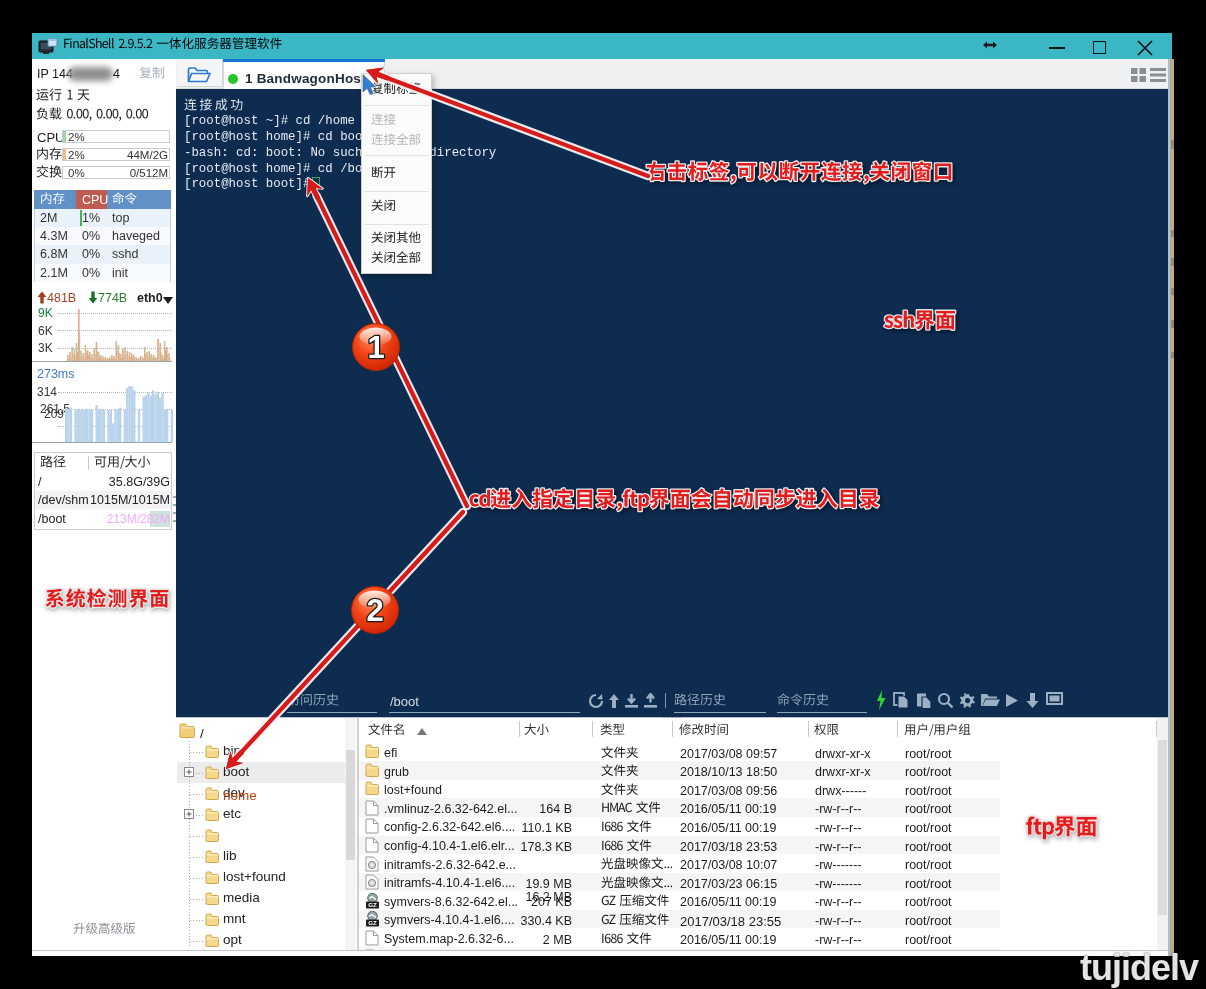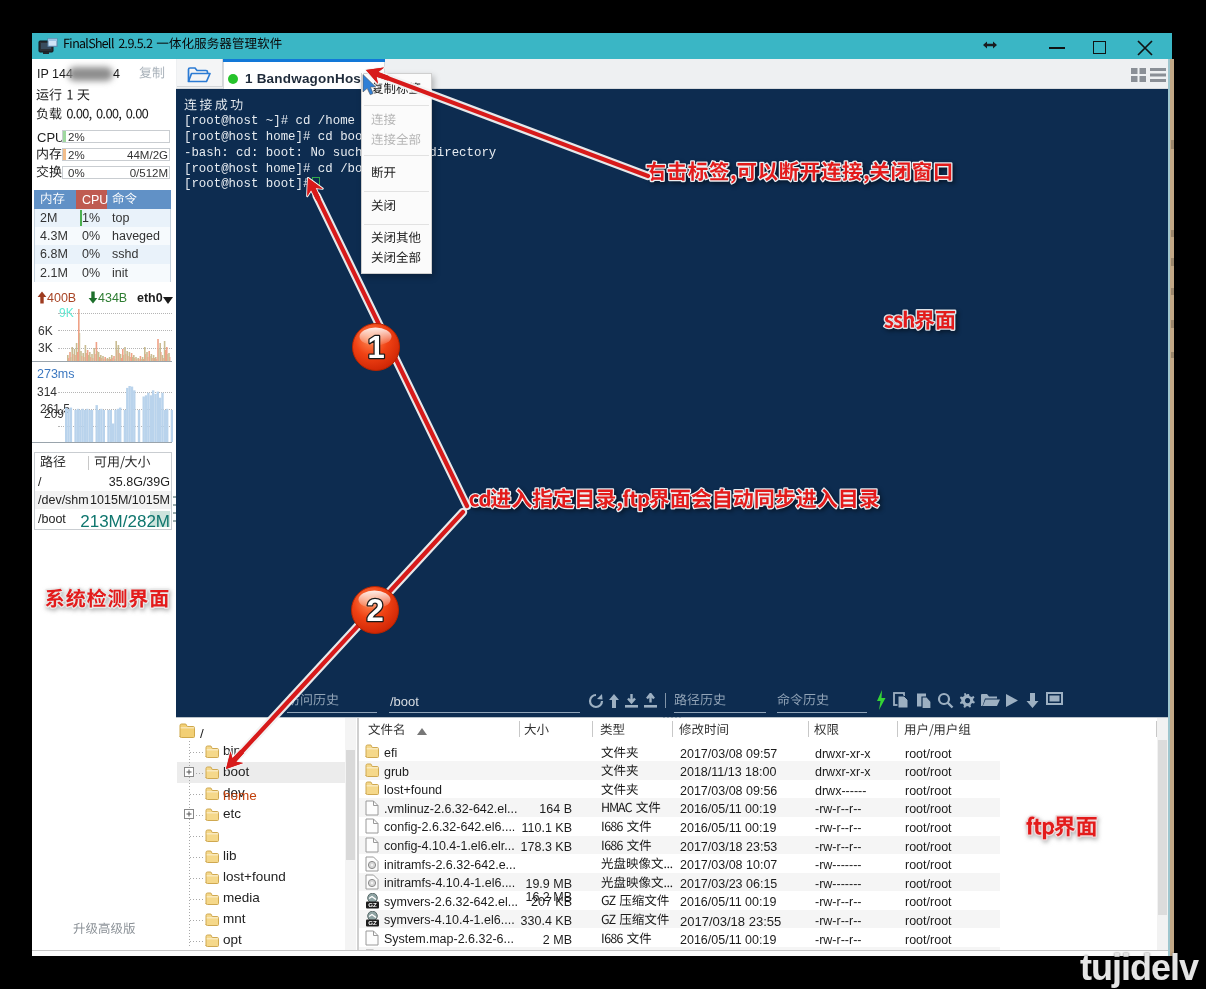--- a/index.html
+++ b/index.html
@@ -269,30 +269,30 @@
 <div style="position:absolute;left:82px;top:247.4px;font-family:'Liberation Sans', sans-serif;font-size:12.5px;color:#333;white-space:pre;line-height:1.2;">0%</div>
 <div style="position:absolute;left:112px;top:247.4px;font-family:'Liberation Sans', sans-serif;font-size:12.5px;color:#333;white-space:pre;line-height:1.2;">sshd</div>
 <div style="position:absolute;left:35px;top:263.6px;width:135px;height:18.2px;background:#f6fafd"></div>
 <div style="position:absolute;left:40px;top:265.6px;font-family:'Liberation Sans', sans-serif;font-size:12.5px;color:#333;white-space:pre;line-height:1.2;">2.1M</div>
 <div style="position:absolute;left:82px;top:265.6px;font-family:'Liberation Sans', sans-serif;font-size:12.5px;color:#333;white-space:pre;line-height:1.2;">0%</div>
 <div style="position:absolute;left:112px;top:265.6px;font-family:'Liberation Sans', sans-serif;font-size:12.5px;color:#333;white-space:pre;line-height:1.2;">init</div>
 <div style="position:absolute;left:80px;top:210px;width:1.6px;height:16px;background:#4caf50"></div>
 <svg style="position:absolute;left:37px;top:291px;" width="10" height="13">
     <path d="M5 0.5 L9.4 6 L6.7 6 L6.7 12.5 L3.3 12.5 L3.3 6 L0.6 6 Z" fill="#9e3b20"></path>
   </svg>
-<div style="position:absolute;left:47px;top:291px;font-family:'Liberation Sans', sans-serif;font-size:12.5px;color:#a84425;white-space:pre;line-height:1.2;">400B</div>
+<div style="position:absolute;left:47px;top:291px;font-family:'Liberation Sans', sans-serif;font-size:12.5px;color:#a84425;white-space:pre;line-height:1.2;">481B</div>
 <svg style="position:absolute;left:88px;top:291px;" width="10" height="13">
     <path d="M5 12.5 L9.4 7 L6.7 7 L6.7 0.5 L3.3 0.5 L3.3 7 L0.6 7 Z" fill="#1d6f2b"></path>
   </svg>
-<div style="position:absolute;left:98px;top:291px;font-family:'Liberation Sans', sans-serif;font-size:12.5px;color:#2e7d32;white-space:pre;line-height:1.2;">434B</div>
+<div style="position:absolute;left:98px;top:291px;font-family:'Liberation Sans', sans-serif;font-size:12.5px;color:#2e7d32;white-space:pre;line-height:1.2;">774B</div>
 <div style="position:absolute;left:137px;top:291px;font-family:'Liberation Sans', sans-serif;font-size:12.5px;color:#1f1f1f;white-space:pre;line-height:1.2;font-weight:bold">eth0</div>
 <svg style="position:absolute;left:162px;top:296px;" width="12" height="9">
     <path d="M1 1 L11 1 L6 8 Z" fill="#1a1a1a"></path>
   </svg>
-<div style="position:absolute;left:38px;top:306px;font-family:'Liberation Sans', sans-serif;font-size:12px;color:#5eead4;white-space:pre;line-height:1.2;margin-left:21px;">9K</div>
+<div style="position:absolute;left:38px;top:306px;font-family:'Liberation Sans', sans-serif;font-size:12px;color:#15803d;white-space:pre;line-height:1.2;">9K</div>
 <div style="position:absolute;left:38px;top:323.5px;font-family:'Liberation Sans', sans-serif;font-size:12px;color:#333;white-space:pre;line-height:1.2;">6K</div>
 <div style="position:absolute;left:38px;top:341px;font-family:'Liberation Sans', sans-serif;font-size:12px;color:#333;white-space:pre;line-height:1.2;">3K</div>
 <div style="position:absolute;left:58px;top:312.5px;width:114px;height:1px;border-top:1px dotted #b5b5b5"></div>
 <div style="position:absolute;left:58px;top:330px;width:114px;height:1px;border-top:1px dotted #b5b5b5"></div>
 <div style="position:absolute;left:58px;top:347.5px;width:114px;height:1px;border-top:1px dotted #b5b5b5"></div>
 <div style="position:absolute;left:32px;top:360.5px;width:140px;height:1px;background:#9aa4ac"></div>
 <svg style="position:absolute;left:67px;top:306.5px;" width="106" height="54">
     <rect x="0.0" y="48" width="1.6" height="6" fill="#c9bc92"></rect>
     <rect x="1.2" y="51" width="1.0" height="3" fill="#efa287"></rect>
     <rect x="2.2" y="45" width="1.6" height="9" fill="#efa287"></rect>
@@ -450,21 +450,21 @@
     <use href="#g43" transform="matrix(0.013,0,0,-0.013,32.48,12.4)"></use>
     <use href="#g44" transform="matrix(0.013,0,0,-0.013,45.48,12.4)"></use>
   </svg>
 <div style="position:absolute;left:38px;top:475px;font-family:'Liberation Sans', sans-serif;font-size:12.5px;color:#222;white-space:pre;line-height:1.2;">/</div>
 <div style="position:absolute;right:1036px;top:475px;font-family:'Liberation Sans', sans-serif;font-size:12.5px;color:#222;white-space:pre;">35.8G/39G</div>
 <div style="position:absolute;left:35px;top:490.5px;width:136px;height:18.5px;background:#f2f2f2"></div>
 <div style="position:absolute;left:38px;top:493px;font-family:'Liberation Sans', sans-serif;font-size:12.5px;color:#222;white-space:pre;line-height:1.2;">/dev/shm</div>
 <div style="position:absolute;right:1036px;top:493px;font-family:'Liberation Sans', sans-serif;font-size:12.5px;color:#222;white-space:pre;">1015M/1015M</div>
 <div style="position:absolute;left:150px;top:510.5px;width:20px;height:16px;background:#cde4dd"></div>
 <div style="position:absolute;left:38px;top:511.5px;font-family:'Liberation Sans', sans-serif;font-size:12.5px;color:#222;white-space:pre;line-height:1.2;">/boot</div>
-<div style="position:absolute;right:1036px;top:511.5px;font-family:'Liberation Sans', sans-serif;font-size:17px;color:#0f766e;white-space:pre;">213M/282M</div>
+<div style="position:absolute;right:1036px;top:511.5px;font-family:'Liberation Sans', sans-serif;font-size:12px;color:#f0abfc;white-space:pre;">213M/282M</div>
 <div style="position:absolute;left:173px;top:496px;width:3px;height:26px;background-image:repeating-linear-gradient(#9aa 0 2px, transparent 2px 8px)"></div>
 <svg style="position:absolute;left:71px;top:921px;overflow:visible;" width="67" height="20" fill="#8a9096">
     <use href="#g45" transform="matrix(0.0125,0,0,-0.0125,2.0,12.0)"></use>
     <use href="#g46" transform="matrix(0.0125,0,0,-0.0125,14.5,12.0)"></use>
     <use href="#g47" transform="matrix(0.0125,0,0,-0.0125,27.0,12.0)"></use>
     <use href="#g46" transform="matrix(0.0125,0,0,-0.0125,39.5,12.0)"></use>
     <use href="#g48" transform="matrix(0.0125,0,0,-0.0125,52.0,12.0)"></use>
   </svg>
 <div style="position:absolute;left:176px;top:59px;width:992px;height:30px;background:#eef0f2;border-bottom:1px solid #d7dadd"></div>
 <div style="position:absolute;left:177px;top:59px;width:46px;height:28px;background:#f4f5f6;border-right:1px solid #d3d6d9;border-bottom:1px solid #d3d6d9"></div>
@@ -710,21 +710,21 @@
 <svg style="position:absolute;left:365px;top:762.6px;" width="16" height="16">
     <path d="M1 13 L1 2.5 Q1 1 2.5 1 L5.88 1 L7.28 3.5 L12.5 3.5 Q13.5 3.5 13.5 5 L13.5 12.5 Q13.5 13.5 12.5 13.5 L2.5 13.5 Q1 13.5 1 12.5 Z" fill="#f5d88a" stroke="#cfa850" stroke-width="1"></path>
     <rect x="1.6" y="4.2" width="11.8" height="1.2" fill="#fff" opacity="0.55"></rect>
   </svg>
 <div style="position:absolute;left:384px;top:764.6px;font-family:'Liberation Sans', sans-serif;font-size:12.5px;color:#1c1c1c;white-space:pre;line-height:1.2;">grub</div>
 <svg style="position:absolute;left:599px;top:763.1px;overflow:visible;" width="42" height="20" fill="#1c1c1c">
     <use href="#g57" transform="matrix(0.0125,0,0,-0.0125,2.0,12.0)"></use>
     <use href="#g21" transform="matrix(0.0125,0,0,-0.0125,14.5,12.0)"></use>
     <use href="#g69" transform="matrix(0.0125,0,0,-0.0125,27.0,12.0)"></use>
   </svg>
-<div style="position:absolute;left:680px;top:765.1px;font-family:'Liberation Sans', sans-serif;font-size:12.5px;color:#1c1c1c;white-space:pre;line-height:1.2;">2018/11/13 18:00</div>
+<div style="position:absolute;left:680px;top:765.1px;font-family:'Liberation Sans', sans-serif;font-size:12.5px;color:#1c1c1c;white-space:pre;line-height:1.2;">2018/10/13 18:50</div>
 <div style="position:absolute;left:815px;top:765.1px;font-family:'Liberation Sans', sans-serif;font-size:12.5px;color:#1c1c1c;white-space:pre;line-height:1.2;">drwxr-xr-x</div>
 <div style="position:absolute;left:905px;top:765.1px;font-family:'Liberation Sans', sans-serif;font-size:12.5px;color:#1c1c1c;white-space:pre;line-height:1.2;">root/root</div>
 <svg style="position:absolute;left:365px;top:781.2px;" width="16" height="16">
     <path d="M1 13 L1 2.5 Q1 1 2.5 1 L5.88 1 L7.28 3.5 L12.5 3.5 Q13.5 3.5 13.5 5 L13.5 12.5 Q13.5 13.5 12.5 13.5 L2.5 13.5 Q1 13.5 1 12.5 Z" fill="#f5d88a" stroke="#cfa850" stroke-width="1"></path>
     <rect x="1.6" y="4.2" width="11.8" height="1.2" fill="#fff" opacity="0.55"></rect>
   </svg>
 <div style="position:absolute;left:384px;top:783.2px;font-family:'Liberation Sans', sans-serif;font-size:12.5px;color:#1c1c1c;white-space:pre;line-height:1.2;">lost+found</div>
 <svg style="position:absolute;left:599px;top:781.7px;overflow:visible;" width="42" height="20" fill="#1c1c1c">
     <use href="#g57" transform="matrix(0.0125,0,0,-0.0125,2.0,12.0)"></use>
     <use href="#g21" transform="matrix(0.0125,0,0,-0.0125,14.5,12.0)"></use>
@@ -826,21 +826,21 @@
   </svg>
 <div style="position:absolute;left:680px;top:876.7px;font-family:'Liberation Sans', sans-serif;font-size:12.5px;color:#1c1c1c;white-space:pre;line-height:1.2;">2017/03/23 06:15</div>
 <div style="position:absolute;left:815px;top:876.7px;font-family:'Liberation Sans', sans-serif;font-size:12.5px;color:#1c1c1c;white-space:pre;line-height:1.2;">-rw-------</div>
 <div style="position:absolute;left:905px;top:876.7px;font-family:'Liberation Sans', sans-serif;font-size:12.5px;color:#1c1c1c;white-space:pre;line-height:1.2;">root/root</div>
 <svg style="position:absolute;left:365px;top:892.8px;" width="15" height="16">
     <circle cx="7.5" cy="5" r="4.8" fill="#8ea3a3" stroke="#5a6a6a"></circle>
     <path d="M4 5.5 L7 3.5 L11 6.5" stroke="#fff" stroke-width="1.4" fill="none"></path>
     <rect x="1" y="8.5" width="13" height="7" rx="1" fill="#1d1d1d"></rect>
     <text x="7.5" y="14" font-size="6.2" fill="#fff" text-anchor="middle" font-family="Liberation Sans" font-weight="bold">GZ</text>
   </svg>
-<div style="position:absolute;left:384px;top:894.8px;font-family:'Liberation Sans', sans-serif;font-size:12.5px;color:#1c1c1c;white-space:pre;line-height:1.2;">symvers-2.6.32-642.el...</div>
+<div style="position:absolute;left:384px;top:894.8px;font-family:'Liberation Sans', sans-serif;font-size:12.5px;color:#1c1c1c;white-space:pre;line-height:1.2;">symvers-8.6.32-642.el...</div>
 <div style="position:absolute;right:634px;top:895.3px;font-family:'Liberation Sans', sans-serif;font-size:12.5px;color:#1c1c1c;white-space:pre;">207 KB</div>
 <svg style="position:absolute;left:599px;top:893.3px;overflow:visible;" width="73" height="20" fill="#1c1c1c">
     <use href="#g81" transform="matrix(0.0125,0,0,-0.0125,2.0,12.0)"></use>
     <use href="#g82" transform="matrix(0.0125,0,0,-0.0125,9.58,12.0)"></use>
     <use href="#g83" transform="matrix(0.0125,0,0,-0.0125,20.34,12.0)"></use>
     <use href="#g84" transform="matrix(0.0125,0,0,-0.0125,32.84,12.0)"></use>
     <use href="#g57" transform="matrix(0.0125,0,0,-0.0125,45.34,12.0)"></use>
     <use href="#g21" transform="matrix(0.0125,0,0,-0.0125,57.84,12.0)"></use>
   </svg>
 <div style="position:absolute;left:680px;top:895.3px;font-family:'Liberation Sans', sans-serif;font-size:12.5px;color:#1c1c1c;white-space:pre;line-height:1.2;">2016/05/11 00:19</div>

